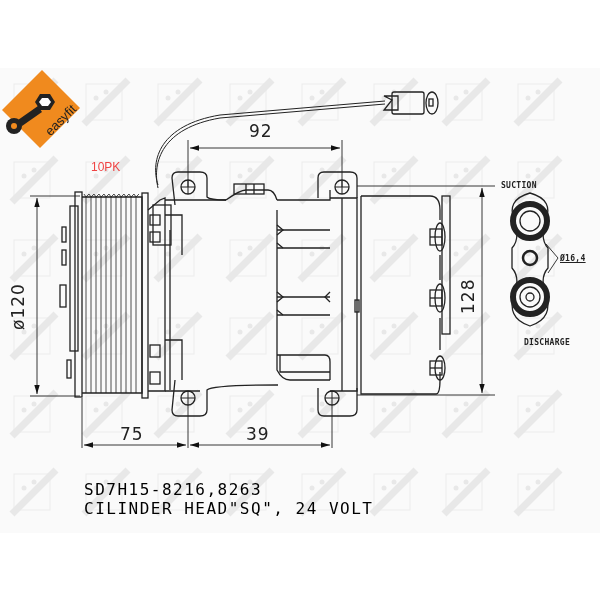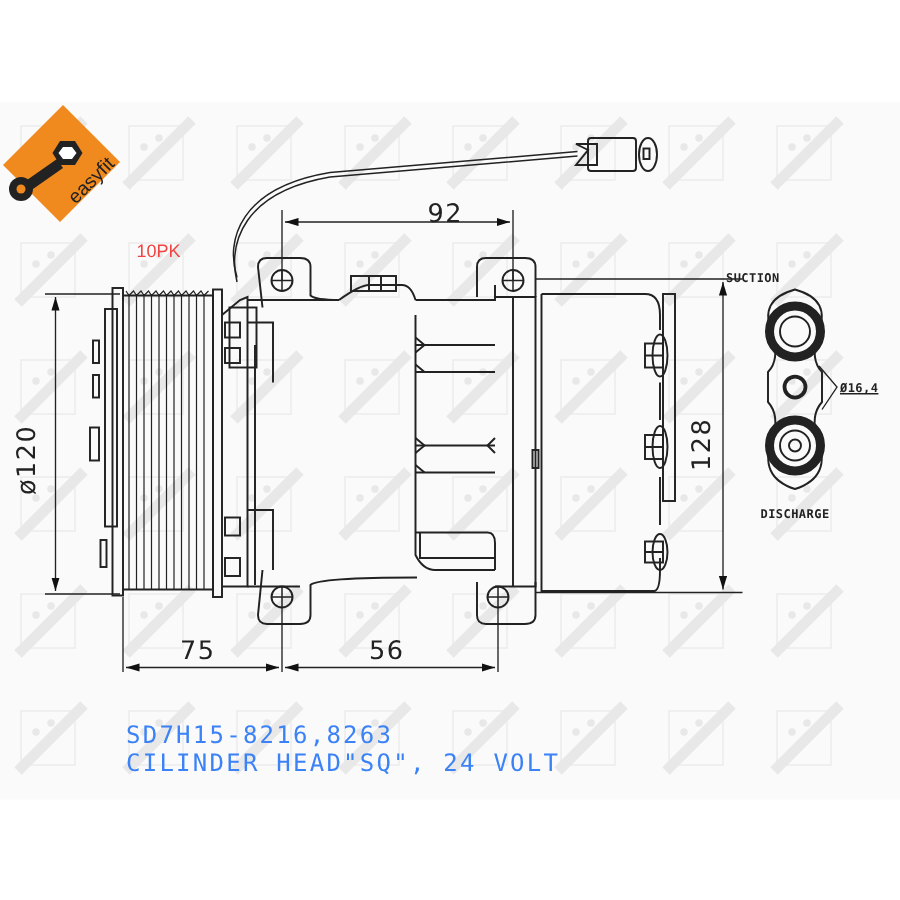--- a/index.html
+++ b/index.html
@@ -4,21 +4,21 @@
   <style>
     html, body { margin: 0; padding: 0; background: #ffffff; }
     body { width: 600px; height: 600px; position: relative; overflow: hidden; font-family: "DejaVu Sans", sans-serif; }
     .canvas { position: absolute; left: 0; top: 68px; width: 600px; height: 465px; background: #fafafa; }
     .drawing { position: absolute; left: 0; top: 0; }
     .wm-layer { position: absolute; left: 0; top: 68px; width: 600px; height: 465px; pointer-events: none; }
     .label { position: absolute; color: #222; white-space: nowrap; }
     .dim { font-family: "DejaVu Sans", sans-serif; font-size: 17px; letter-spacing: 1px; color: #222; }
     .small { font-family: "Liberation Sans", sans-serif; font-size: 12px; color: #ef4444; }
     .tiny { font-family: "DejaVu Sans Mono", monospace; font-size: 8px; font-weight: bold; color: #222; letter-spacing: 0.3px; }
-    .spec { font-family: "DejaVu Sans Mono", monospace; font-size: 16px; color: #3b82f6; letter-spacing: 1.5px; line-height: 19px; }
+    .spec { font-family: "DejaVu Sans Mono", monospace; font-size: 16px; color: #000000; letter-spacing: 1.5px; line-height: 19px; }
     .rot { transform: rotate(-90deg); transform-origin: left top; }
     .badge { position: absolute; left: 0; top: 68px; width: 80px; height: 90px; }
   </style>
 </head>
 <body>
 
 <div class="canvas"></div>
 
 <svg class="wm-layer" width="600" height="465" viewBox="0 0 600 465">
   <defs>
@@ -215,24 +215,24 @@
     <circle cx="14" cy="58" r="8"></circle>
     <circle cx="14" cy="58" r="3" fill="#f08a1e"></circle>
     <path d="M18 52 L38 38 L42 44 L22 58 Z"></path>
     <polygon points="40,26 50,26 55,34 50,42 40,42 35,34"></polygon>
     <polygon points="42,30 48,30 51,34 48,38 42,38 39,34" fill="#fff"></polygon>
   </g>
 </svg>
 <div class="label" style="left:42px; top:128px; transform:rotate(-45deg); transform-origin:left top; font-family:'Liberation Sans',sans-serif; font-size:13px; color:#222;">easyfit</div>
 
 <div class="label small" style="left:91px; top:160px;">10PK</div>
-<div class="label dim" style="left:249px; top:133px;margin-left:36px;">92</div>
+<div class="label dim" style="left:249px; top:121px;">92</div>
 <div class="label dim rot" style="left:8px; top:330px;">ø120</div>
 <div class="label dim rot" style="left:458px; top:314px;">128</div>
 <div class="label dim" style="left:120px; top:424px;">75</div>
-<div class="label dim" style="left:246px; top:424px;">56</div>
-
-<div class="label tiny" style="left:484px; top:181px;">SUCTION</div>
+<div class="label dim" style="left:246px; top:424px;">39</div>
+
+<div class="label tiny" style="left:501px; top:181px;">SUCTION</div>
 <div class="label tiny" style="left:560px; top:254px;text-decoration:underline;">Ø16,4</div>
-<div class="label tiny" style="left:507px; top:338px;">DISCHARGE</div>
+<div class="label tiny" style="left:524px; top:338px;">DISCHARGE</div>
 
 <div class="label spec" style="left:84px; top:480px;">SD7H15-8216,8263</div>
 <div class="label spec" style="left:84px; top:499px;">CILINDER HEAD"SQ", 24 VOLT</div>
 
 </body></html>

